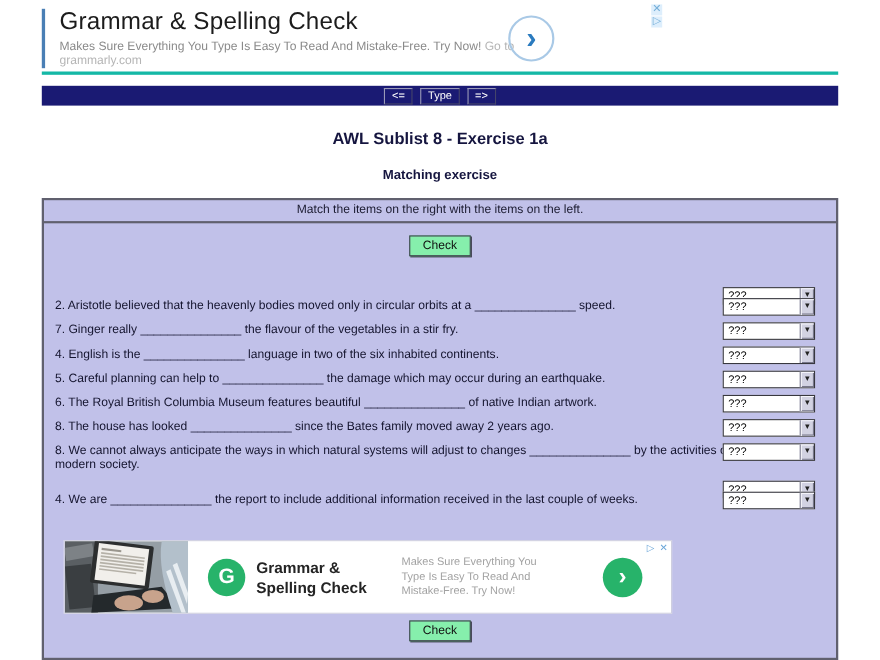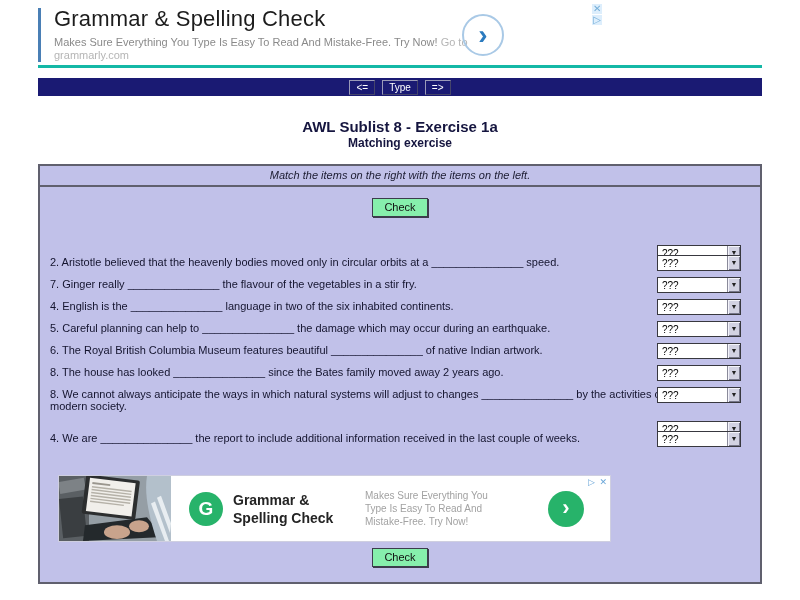--- a/index.html
+++ b/index.html
@@ -26,26 +26,26 @@
   .navbar { margin-top:10px; height:18px; background:#1a1a73; display:flex;
             justify-content:center; align-items:center; gap:7px; }
   .navbar button { background:#1a1a73; color:#fff; font-size:10px; height:15px;
                    padding:0 6px; border:1px solid #9a9ab8; border-right-color:#44446a;
                    border-bottom-color:#44446a; cursor:pointer;
                    font-family:"Liberation Sans", sans-serif; }
 
   
   .page-title { text-align:center; font-size:15px; font-weight:bold; color:#15153f; margin-top:22px; }
   .page-subtitle { text-align:center; font-size:12px; font-weight:bold; color:#15153f;
-                   margin-top:1px; margin-bottom:14px; }
+                   margin-top:17px; margin-bottom:14px; }
 
   
   .panel { border:2px solid #60606e; background:#c1c1e9; min-height:420px; }
   .instruction { border-bottom:2px solid #60606e; text-align:center; font-size:11px;
-                 color:#1b1b30; padding:3px 0 4px;font-style:italic; }
+                 color:#1b1b30; padding:3px 0 4px; }
   .check-row { text-align:center; margin:10px 0 24px; }
   .btn-classic { font-size:11px; color:#101010; background:#86efac; padding:2px 11px 3px;
                  border:1px solid #3c3c4c; box-shadow:1px 1px 0 #3c3c4c; cursor:pointer;
                  font-family:"Liberation Sans", sans-serif; }
 
   .item-row { position:relative; padding:5px 72px 5px 10px; font-size:11px;
               line-height:12px; color:#14142e; }
   .dropdown { position:absolute; right:19px; top:4px; width:84px; height:16px;
               background:#fff; border:1px solid #38383f; display:flex; cursor:pointer; }
   .dropdown-value { flex:1; font-size:10px; color:#000; padding:2px 0 0 4px; overflow:hidden; }

